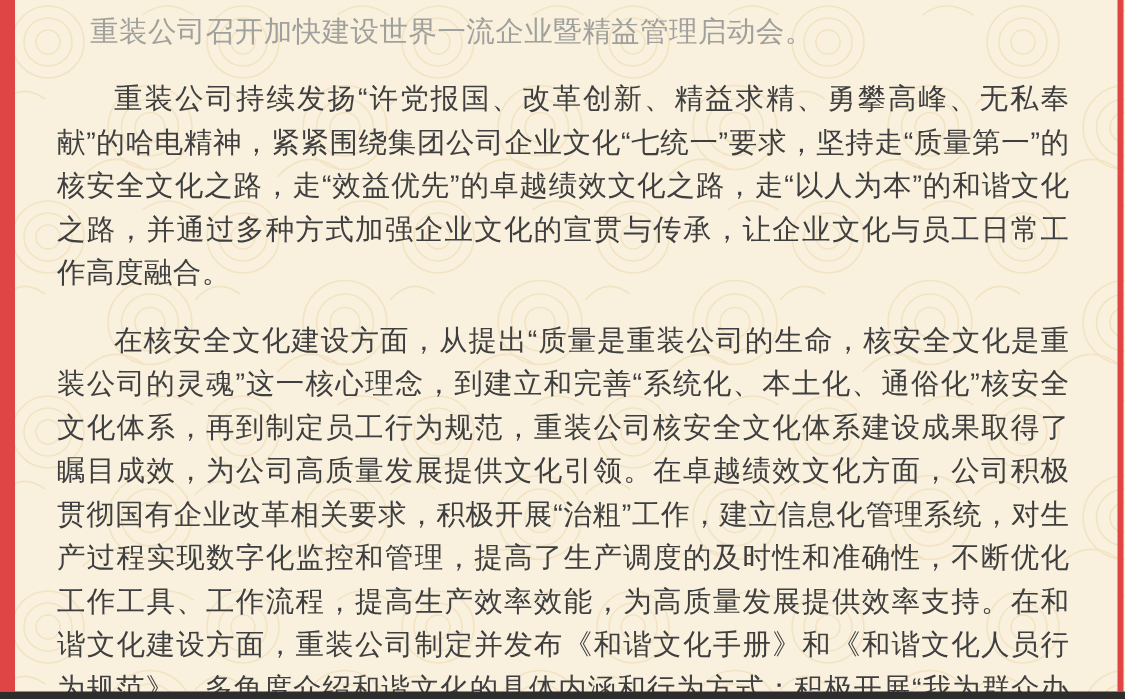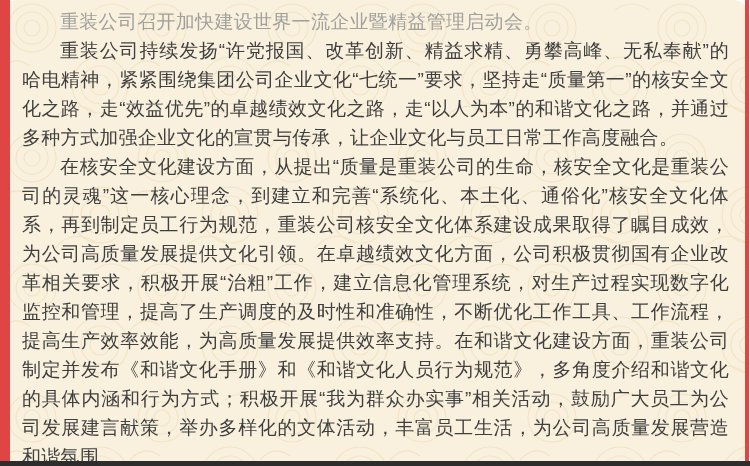--- a/index.html
+++ b/index.html
@@ -10,21 +10,20 @@
     width: 750px;
     height: 466px;
     overflow: hidden;
     position: relative;
     font-family: "Liberation Sans", "DejaVu Sans", sans-serif;
   }
   .page {
     position: absolute;
     inset: 0;
     background: var(--page-background, #f9f1de);
-    border-radius: 18px;
   }
   .bg-svg {
     position: absolute;
     top: 0;
     left: 0;
     pointer-events: none;
   }
   .bg-svg g {
     stroke: var(--pattern-tan, #ecd5a7);
   }
@@ -62,21 +61,21 @@
     letter-spacing: 0.3px;
     color: var(--body-text, #3f3f3f);
     text-align: justify;
   }
   .intro {
     margin: 0;
     text-indent: 2em;
     color: var(--intro-text, #a0a09c);
   }
   .para {
-    margin: 0;
+    margin: 16px;
     text-indent: 2em;
   }
 </style>
 </head>
 <body>
 
 <div class="page">
 
   <svg class="bg-svg" width="750" height="466" aria-hidden="true">
     <defs>

